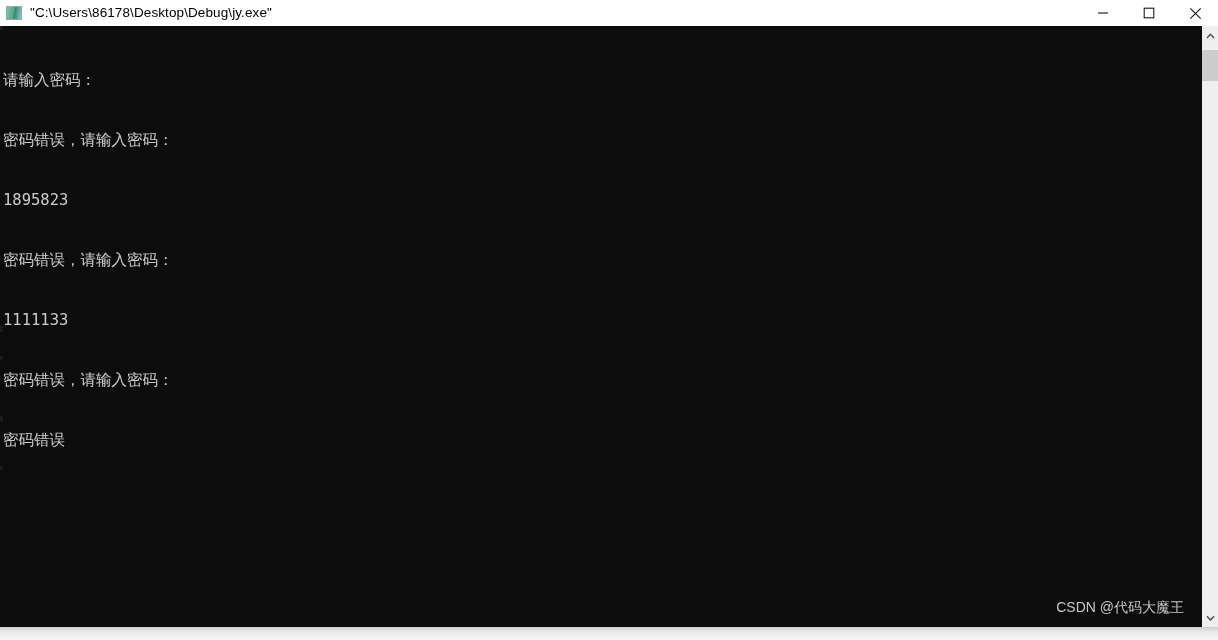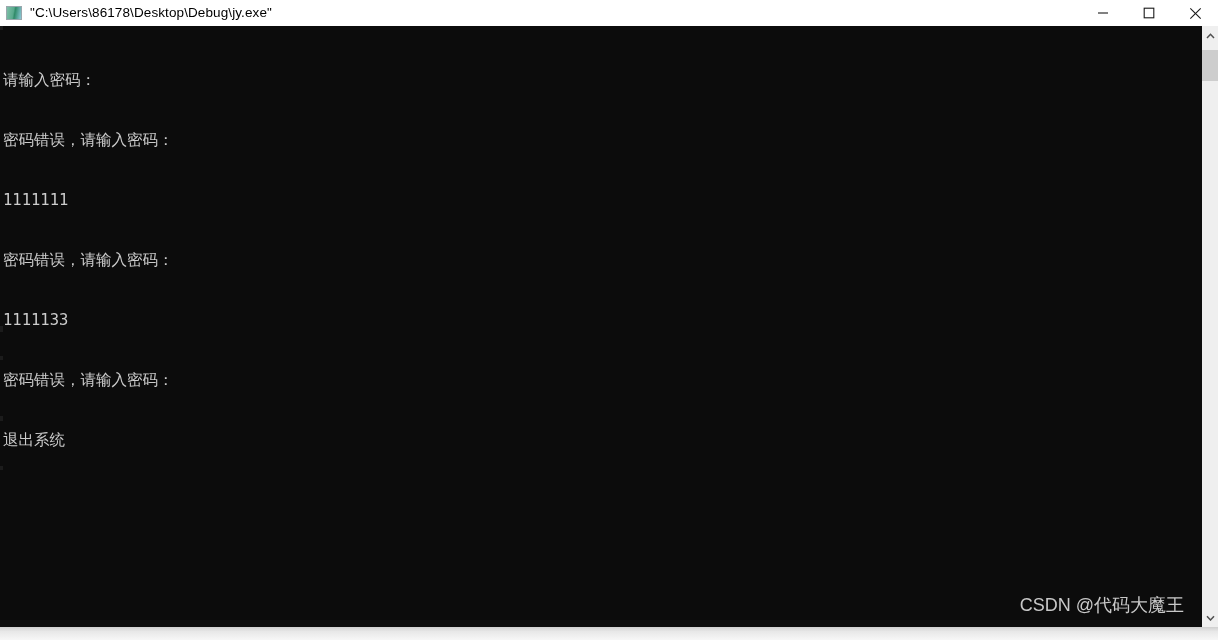--- a/index.html
+++ b/index.html
@@ -146,21 +146,21 @@
     width: 16px;
     height: 31px;
     background: #cdcdcd;
   }
 
   
   .watermark {
     position: absolute;
     right: 18px;
     bottom: 10px;
-    font-size: 18px;
+    font-size: 14px;
     color: #d8d8d8;
     font-family: "Liberation Sans", sans-serif;
     white-space: nowrap;
     opacity: 0.92;
   }
 
   
   .window-bottom {
     position: absolute;
     left: 0;
@@ -205,25 +205,25 @@
 
     <div class="edge-artifact" style="top:0px;height:4px;"></div>
     <div class="edge-artifact" style="top:300px;height:6px;"></div>
     <div class="edge-artifact" style="top:330px;height:4px;"></div>
     <div class="edge-artifact" style="top:390px;height:5px;"></div>
     <div class="edge-artifact" style="top:440px;height:4px;"></div>
 
     <div class="console-text">
       <div class="console-line">请输入密码：</div>
       <div class="console-line">密码错误，请输入密码：</div>
-      <div class="console-line">1111111</div>
+      <div class="console-line">1895823</div>
       <div class="console-line">密码错误，请输入密码：</div>
       <div class="console-line">1111133</div>
       <div class="console-line">密码错误，请输入密码：</div>
-      <div class="console-line">退出系统</div>
+      <div class="console-line">密码错误</div>
     </div>
 
     <div class="watermark">CSDN @代码大魔王</div>
   </div>
 
   <div class="scrollbar">
     <div class="sb-btn">
       <svg width="9" height="6" viewBox="0 0 9 6">
         <polyline points="1,5 4.5,1.3 8,5" fill="none" stroke="#505050" stroke-width="1.5"></polyline>
       </svg>

